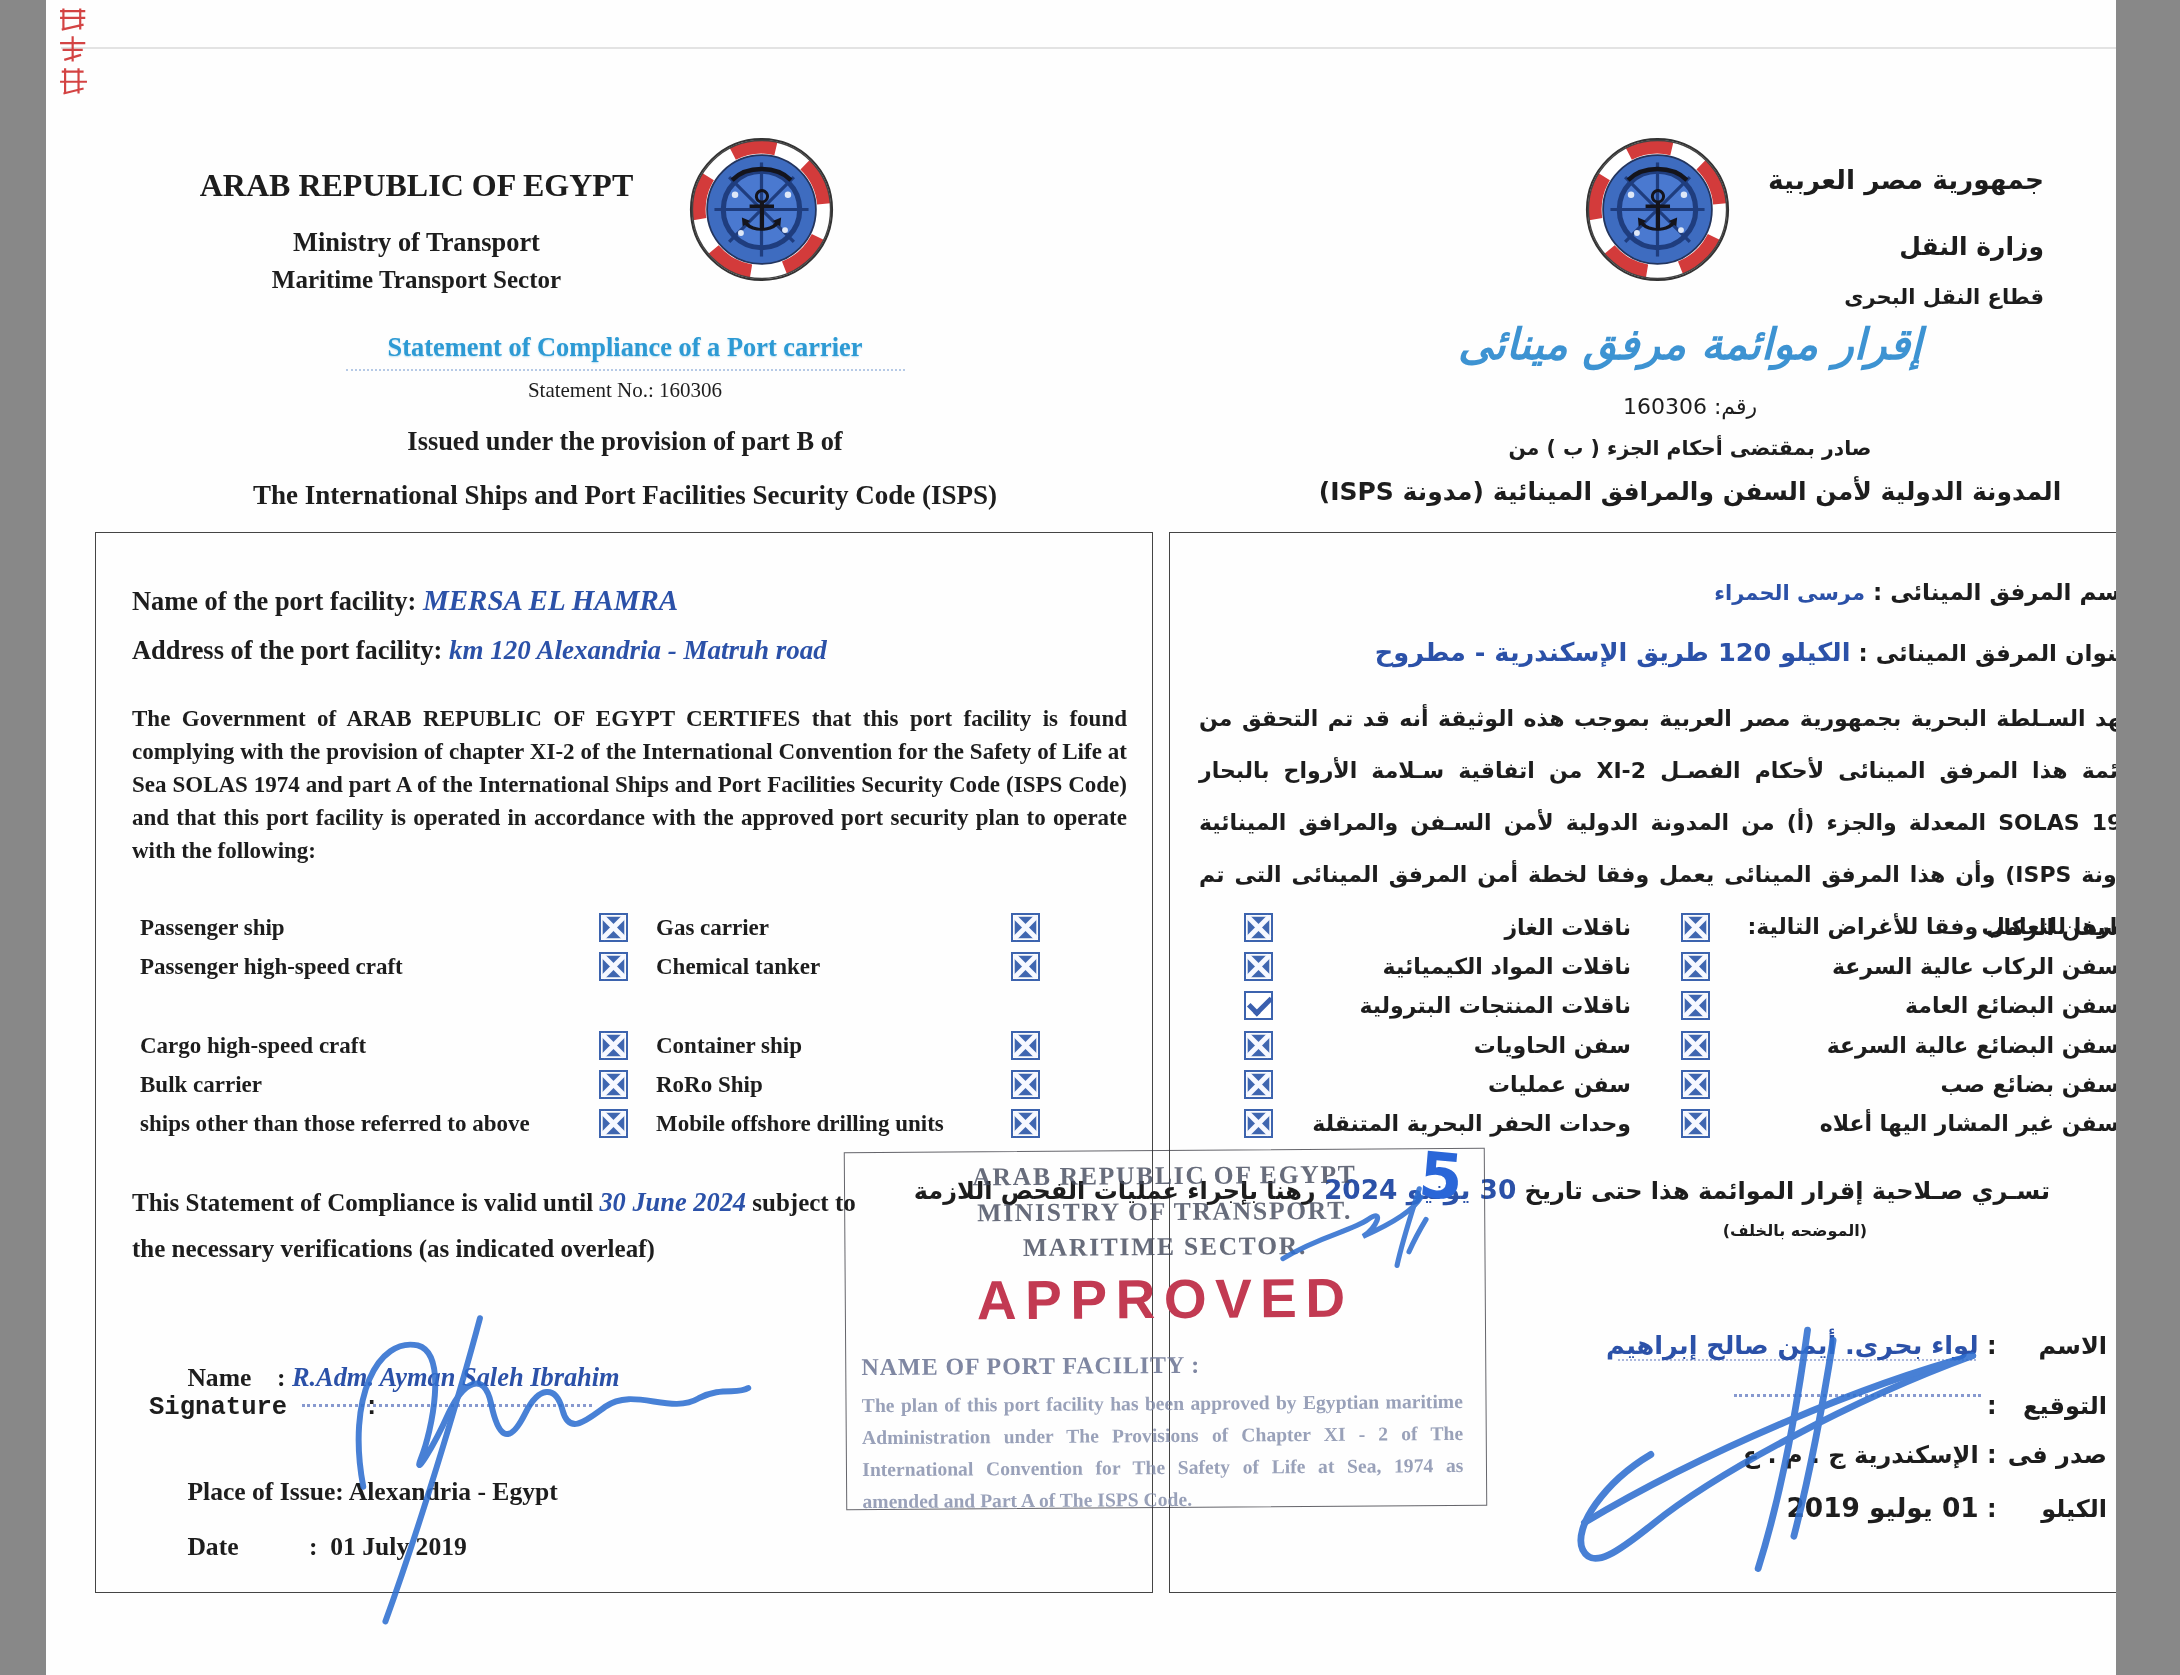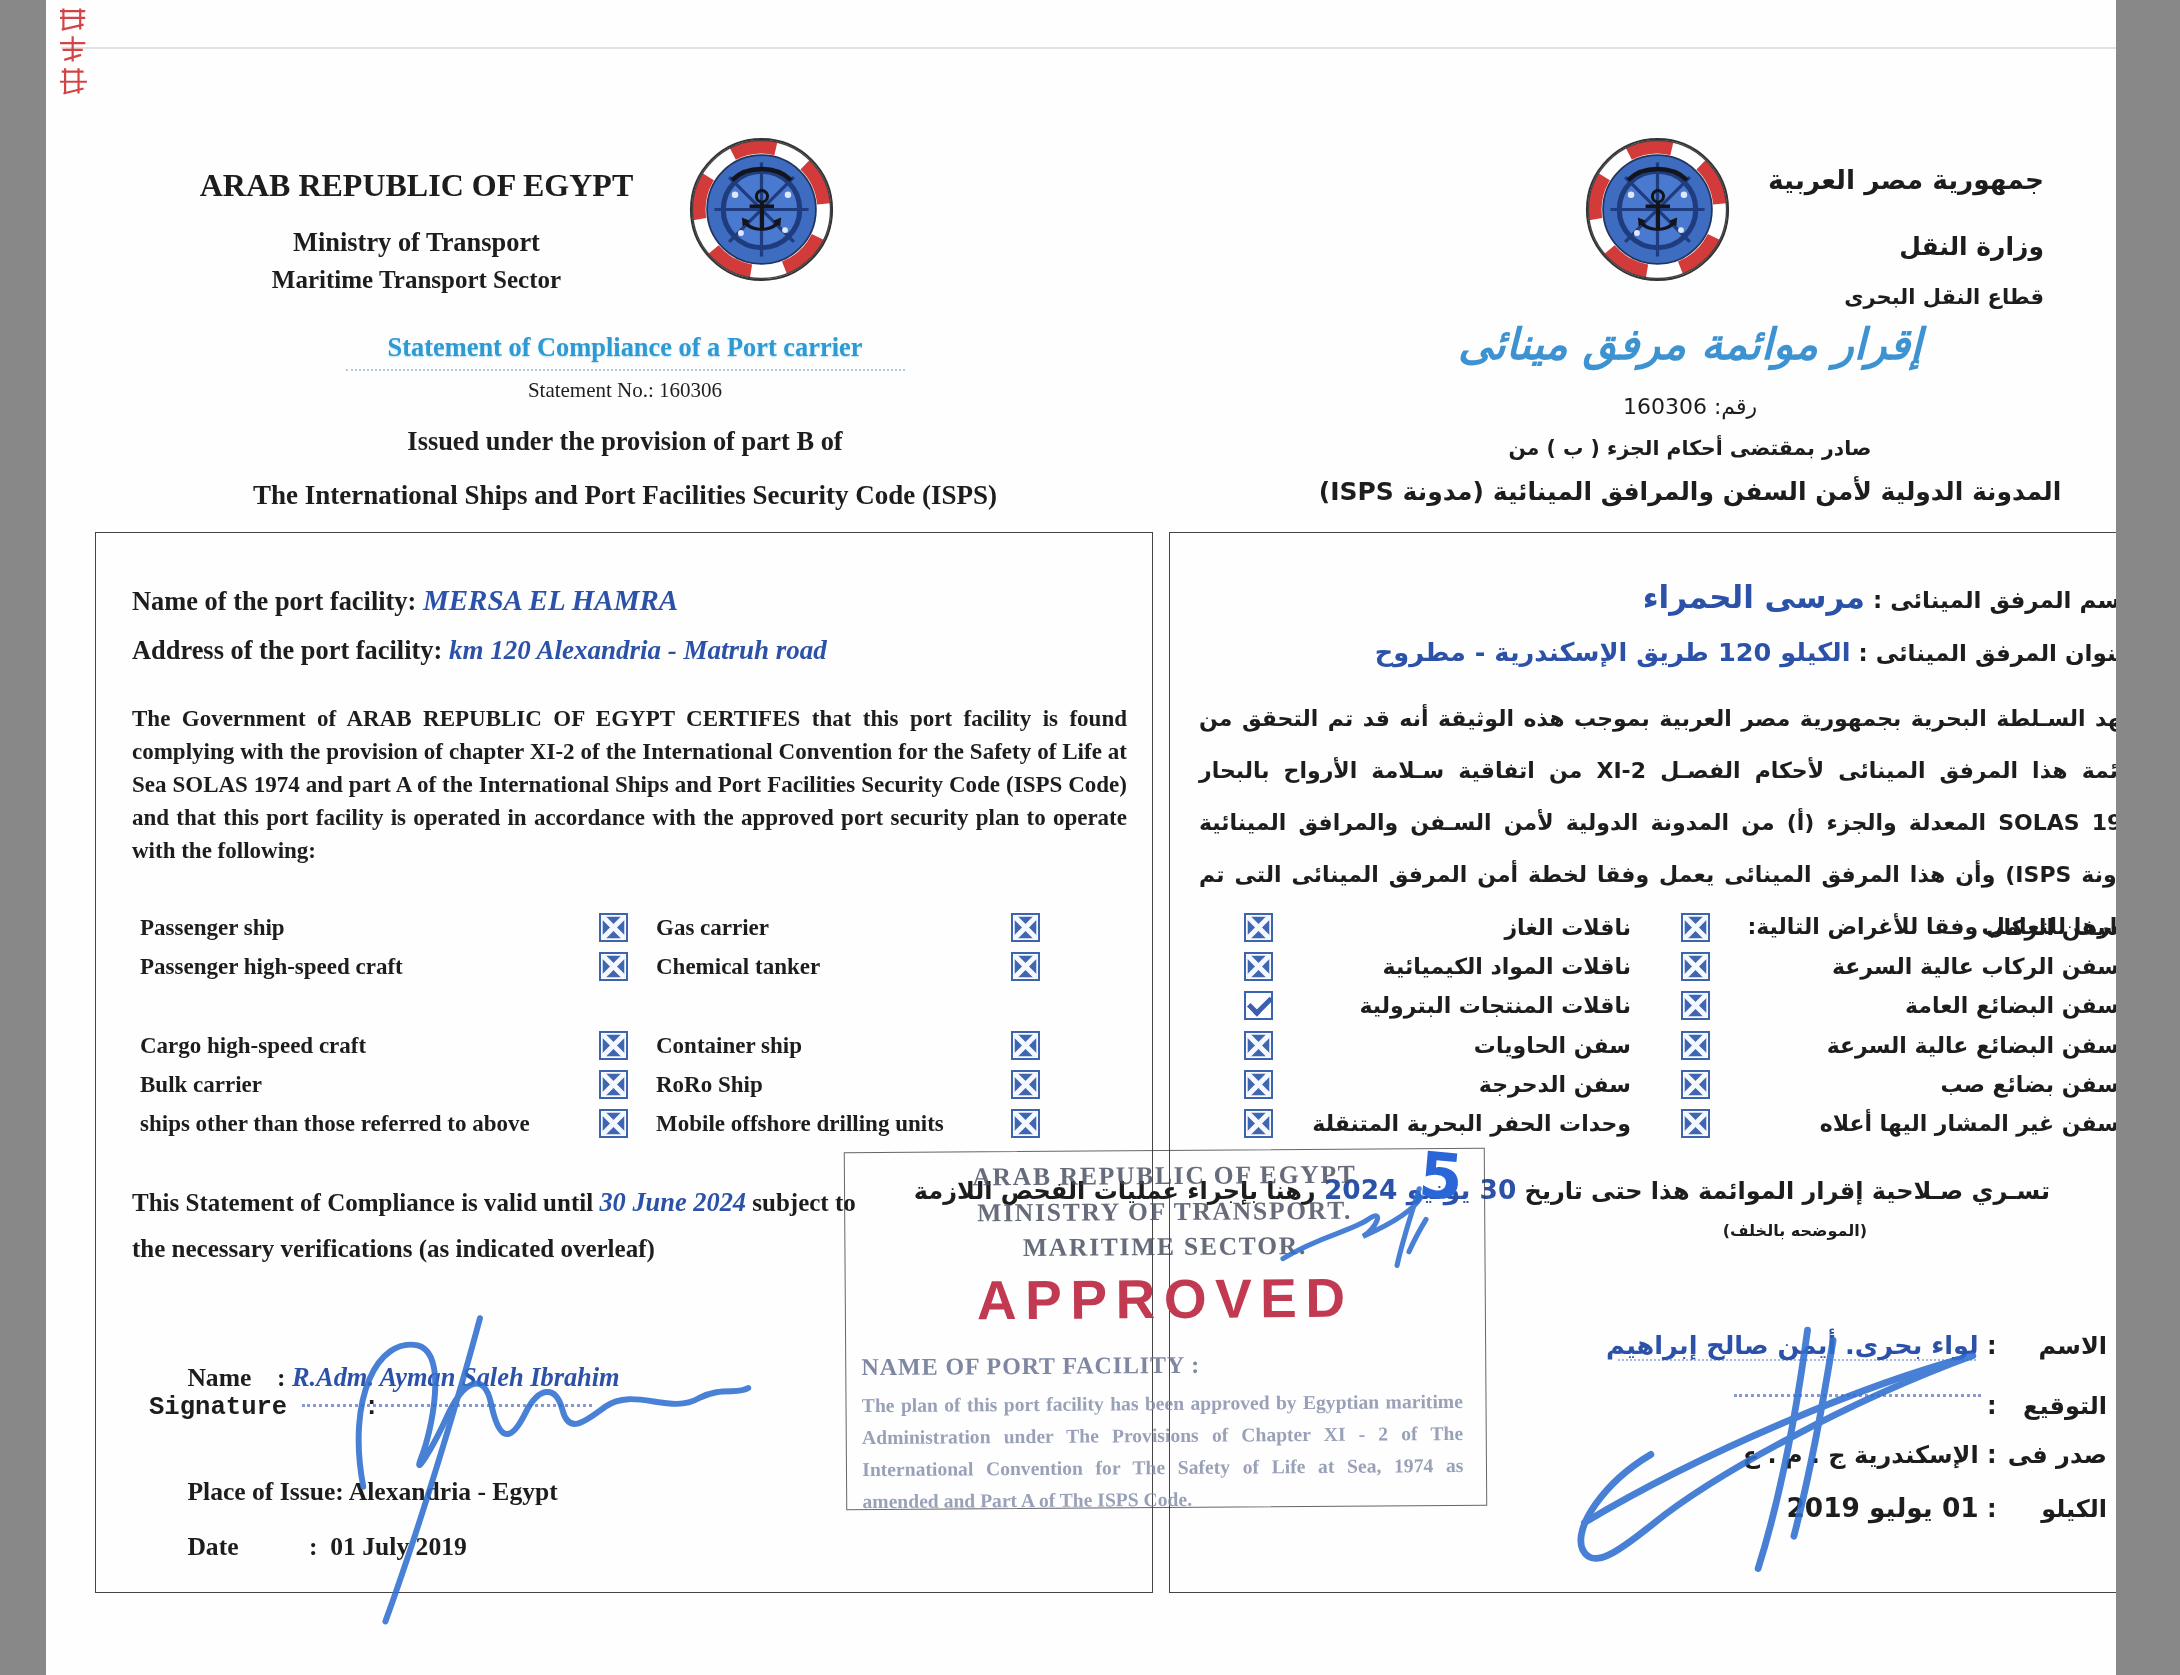--- a/index.html
+++ b/index.html
@@ -201,21 +201,21 @@
     <div class="abs field" style="left:53px;top:914px;">
       <span>Place of Issue: </span><span>Alexandria - Egypt</span>
     </div>
     <div class="abs field" style="left:53px;top:969px;">
       <span>Date           :  </span><span>01 July 2019</span>
     </div>
   </div>
 
   <div class="panel panel-ar ar">
     <div class="abs arfield" style="right:85px;top:46px;font-size:23px;">
-      <span>اسم المرفق المينائى  : </span><span class="ar-val-blue" style="font-size:31px;">مرسى الحمراء</span>
+      <span>اسم المرفق المينائى  : </span><span class="ar-val-blue" style="font-size:21px;">مرسى الحمراء</span>
     </div>
     <div class="abs arfield" style="right:81px;top:104px;font-size:23px;">
       <span>عنوان المرفق المينائى : </span><span class="ar-val-blue" style="font-size:25.6px;">الكيلو 120 طريق الإسكندرية - مطروح</span>
     </div>
     <div class="abs para-ar" style="right:60px;top:160px;width:954px;"><span>تشهد السـلطة البحرية بجمهورية مصر العربية بموجب هذه الوثيقة أنه قد تم التحقق من موائمة هذا المرفق المينائى لأحكام الفصـل XI-2 من اتفاقية سـلامة الأرواح بالبحار SOLAS 1974 المعدلة والجزء (أ) من المدونة الدولية لأمن السـفن والمرافق المينائية (مدونة ISPS) وأن هذا المرفق المينائى يعمل وفقا لخطة أمن المرفق المينائى التى تم إقرارها للتعامل وفقا للأغراض التالية:</span></div>
 
     <div class="crow" style="top:382px">
       <span class="acl r1">سفن الركاب</span>
       <span class="cb cbr" data-state="crossed"></span>
       <span class="acl m1">ناقلات الغاز</span>
@@ -235,21 +235,21 @@
     </div>
     <div class="crow" style="top:500px">
       <span class="acl r1">سفن البضائع عالية السرعة</span>
       <span class="cb cbr" data-state="crossed"></span>
       <span class="acl m1">سفن الحاويات</span>
       <span class="cb cbm" data-state="crossed"></span>
     </div>
     <div class="crow" style="top:539px">
       <span class="acl r1">سفن بضائع صب</span>
       <span class="cb cbr" data-state="crossed"></span>
-      <span class="acl m1">سفن الدحرجة</span>
+      <span class="acl m1">سفن عمليات</span>
       <span class="cb cbm" data-state="crossed"></span>
     </div>
     <div class="crow" style="top:578px">
       <span class="acl r1">سفن غير المشار اليها أعلاه</span>
       <span class="cb cbr" data-state="crossed"></span>
       <span class="acl m1">وحدات الحفر البحرية المتنقلة</span>
       <span class="cb cbm" data-state="crossed"></span>
     </div>
 
     <div class="abs arfield" style="right:106px;top:797px;">

